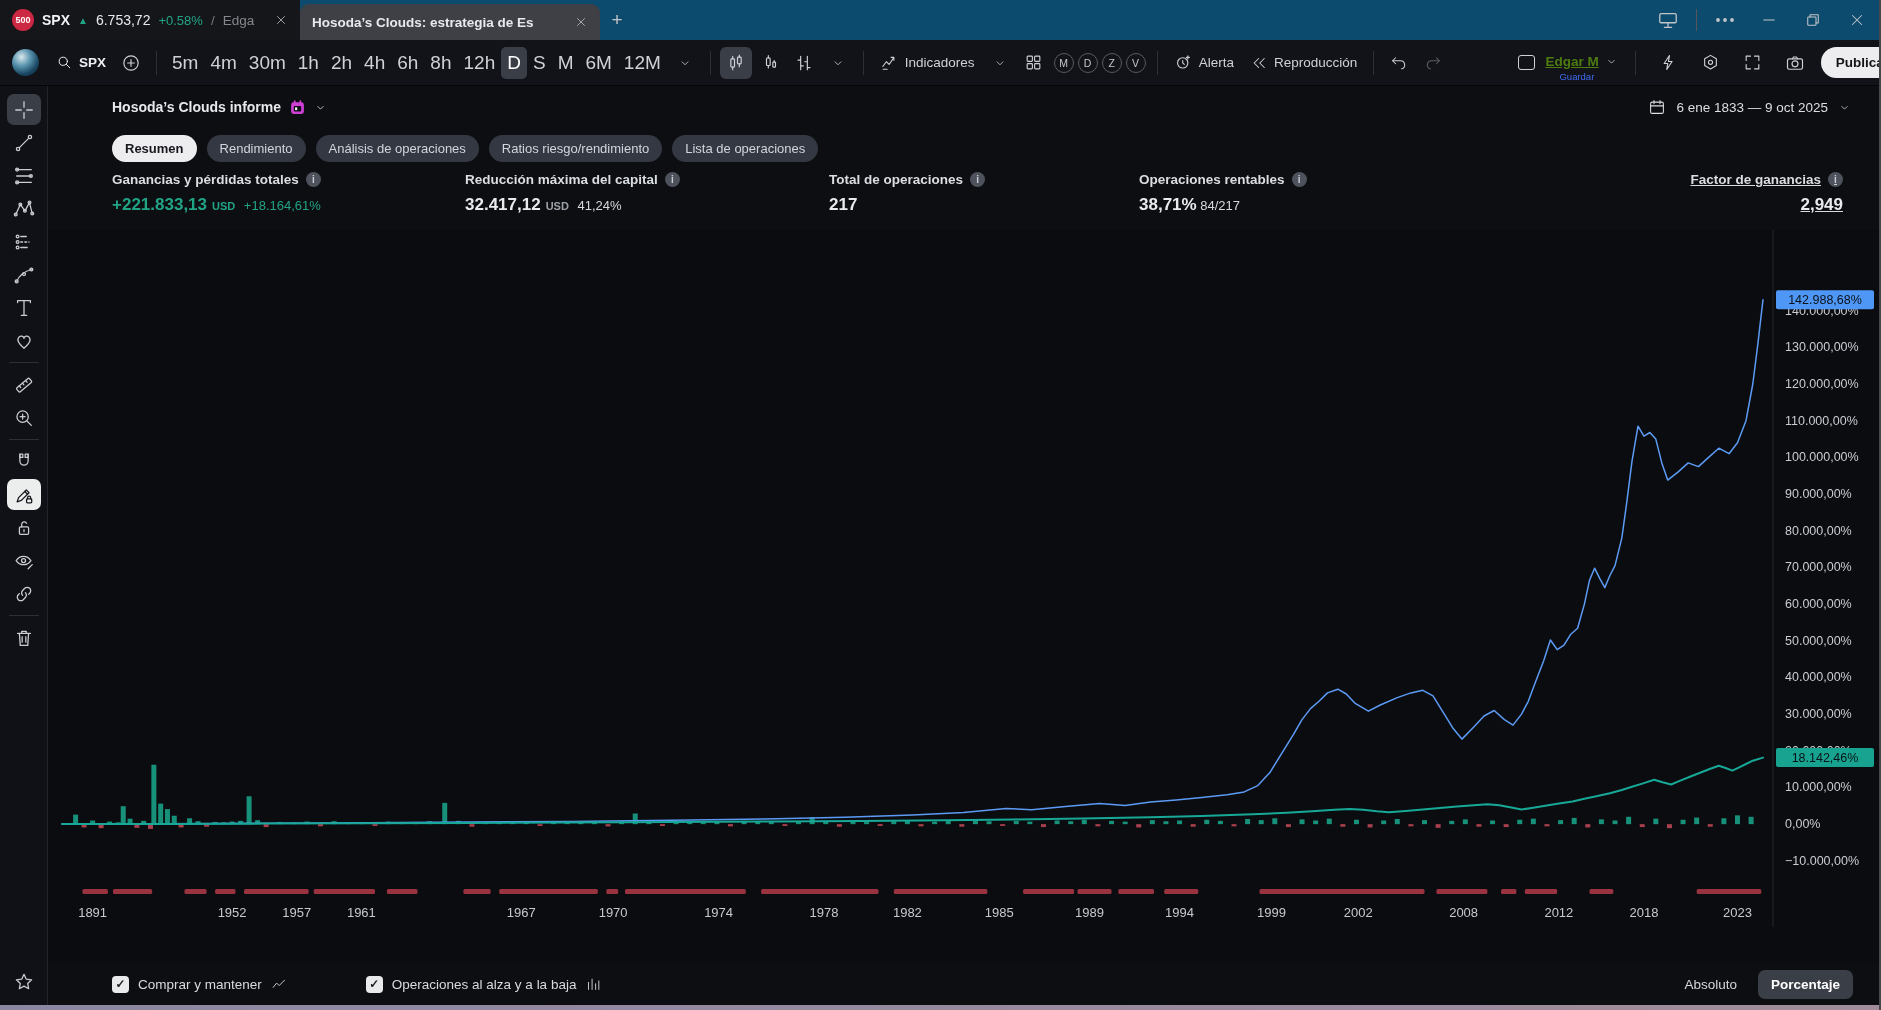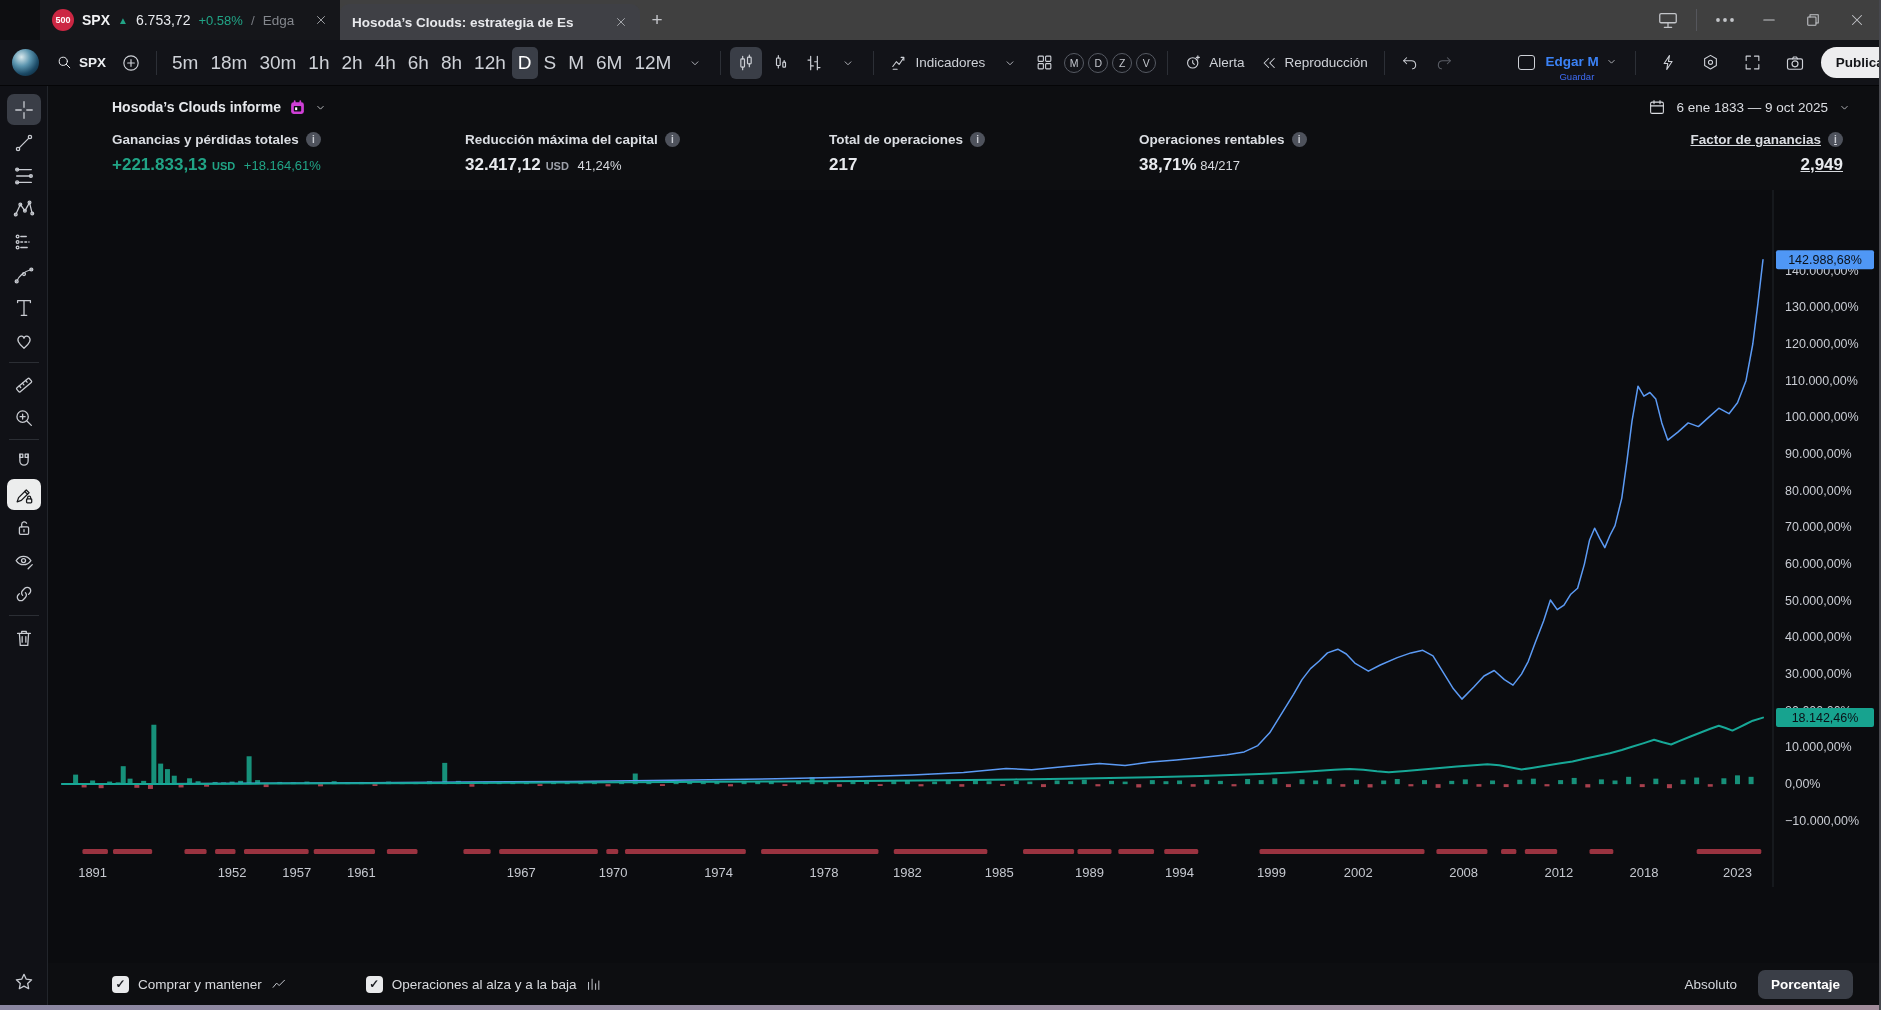--- a/index.html
+++ b/index.html
@@ -3,21 +3,21 @@
 <meta charset="utf-8">
 <style>
   * { margin:0; padding:0; box-sizing:border-box; }
   html,body { background:#000; }
   .app { width:1881px; height:1010px; background:#0d0e11; color:#d6d9de;
          font-family:"Liberation Sans",sans-serif; display:flex; flex-direction:column;
          overflow:hidden; position:relative; border-right:2px solid #46474d; }
   .ic { stroke:currentColor; fill:none; stroke-width:1.4; stroke-linecap:round; stroke-linejoin:round; }
 
   
-  .titlebar { flex:0 0 40px; background:#404040; display:flex; align-items:stretch;margin-left:40px; }
+  .titlebar { flex:0 0 40px; background:#0c4a6e; display:flex; align-items:stretch; }
   .wtab { display:flex; align-items:center; gap:8px; padding:0 12px; font-size:13.5px; cursor:default; }
   .wtab.active { background:#15161a; width:300px; }
   .wtab.inactive { background:#3f4045; width:300px; border-radius:9px 9px 0 0; margin-top:4px; color:#e8e9ec; font-weight:bold; }
   .logo500 { width:22px; height:22px; border-radius:50%; background:#cc2743; color:#fff; font-size:9px;
              font-weight:bold; display:flex; align-items:center; justify-content:center; flex:0 0 22px; }
   .wsym { font-weight:bold; color:#f0f1f3; font-size:14px; }
   .warrow { color:#21a486; font-size:10px; }
   .wprice { color:#e8eaee; font-size:14px; }
   .wchg { color:#21a486; font-size:13px; }
   .wsep { color:#74777e; }
@@ -43,21 +43,21 @@
   .tf.active { background:#3a3e47; color:#fff; }
   .iconbtn { width:32px; height:32px; display:flex; align-items:center; justify-content:center; color:#ced1d7;
              border-radius:6px; background:none; border:none; }
   .iconbtn.active { background:#3a3e47; }
   .circle-letter { width:20px; height:20px; border-radius:50%; border:1px solid #565a63; font-size:10.5px;
                    display:flex; align-items:center; justify-content:center; color:#c3c6cd; margin:0 2px;
                    background:none; font-family:inherit; }
   .dim { color:#5b5e66; }
   .tb-right { margin-left:auto; display:flex; align-items:center; gap:10px; }
   .userblk { position:relative; display:flex; align-items:center; gap:6px; padding-bottom:2px; }
-  .uname { font-size:13.5px; font-weight:bold; color:#3b82f6; }
+  .uname { font-size:13.5px; font-weight:bold; color:#4d7c0f;text-decoration:underline; }
   .usave { position:absolute; left:14px; top:17px; font-size:9.5px; color:#3e6bf2; }
   .layoutbox { width:17px; height:15px; border:1.4px solid #ced1d7; border-radius:3px; }
   .publish { background:#ededef; color:#131418; font-weight:bold; border-radius:18px; padding:8px 22px 8px 15px;
              font-size:13.5px; border:none; font-family:inherit; margin-right:-32px; white-space:nowrap; }
 
   
   .body { flex:1; display:flex; min-height:0; }
   .sidebar { flex:0 0 48px; background:#101116; border-right:1px solid #22252b; display:flex;
              flex-direction:column; align-items:center; padding-top:8px; gap:2px; }
   .stool { width:34px; height:31px; border-radius:7px; display:flex; align-items:center; justify-content:center;
@@ -187,21 +187,21 @@
     </button>
     <button class="iconbtn">
       <svg class="ic" width="20" height="20" viewBox="0 0 24 24">
           <circle cx="12" cy="12" r="8.6"></circle>
           <path d="M12 8v8M8 12h8"></path>
         </svg>
     </button>
     <span class="vsep"></span>
     <span id="tf-group" style="display:flex;align-items:center;">
         <button class="tf">5m</button>
-        <button class="tf">18m</button>
+        <button class="tf">4m</button>
         <button class="tf">30m</button>
         <button class="tf">1h</button>
         <button class="tf">2h</button>
         <button class="tf">4h</button>
         <button class="tf">6h</button>
         <button class="tf">8h</button>
         <button class="tf">12h</button>
         <button class="tf active">D</button>
         <button class="tf">S</button>
         <button class="tf">M</button>
@@ -474,20 +474,27 @@
               <rect x="3.5" y="5.5" width="17" height="15" rx="2"></rect>
               <path d="M8 3.5v4M16 3.5v4M3.5 10.5h17"></path>
             </svg>
           <span>6 ene 1833 — 9 oct 2025</span>
           <svg class="ic" width="13" height="13" viewBox="0 0 24 24">
               <path d="M7 10l5 5 5-5"></path>
             </svg>
         </span>
       </div>
 
+      <div class="pills" id="pills">
+          <button class="pill active">Resumen</button>
+          <button class="pill">Rendimiento</button>
+          <button class="pill">Análisis de operaciones</button>
+          <button class="pill">Ratios riesgo/rendimiento</button>
+          <button class="pill">Lista de operaciones</button>
+        </div>
 
       <div class="stats" id="stats">
           <div class="stat pos">
             <div class="slabel">
               <span>Ganancias y pérdidas totales</span>
               <span class="info">i</span>
             </div>
             <div class="sval"><span>+221.833,13</span><span class="sunit">USD</span><span class="sextra"> +18.164,61%</span></div>
           </div>
           <div class="stat">

